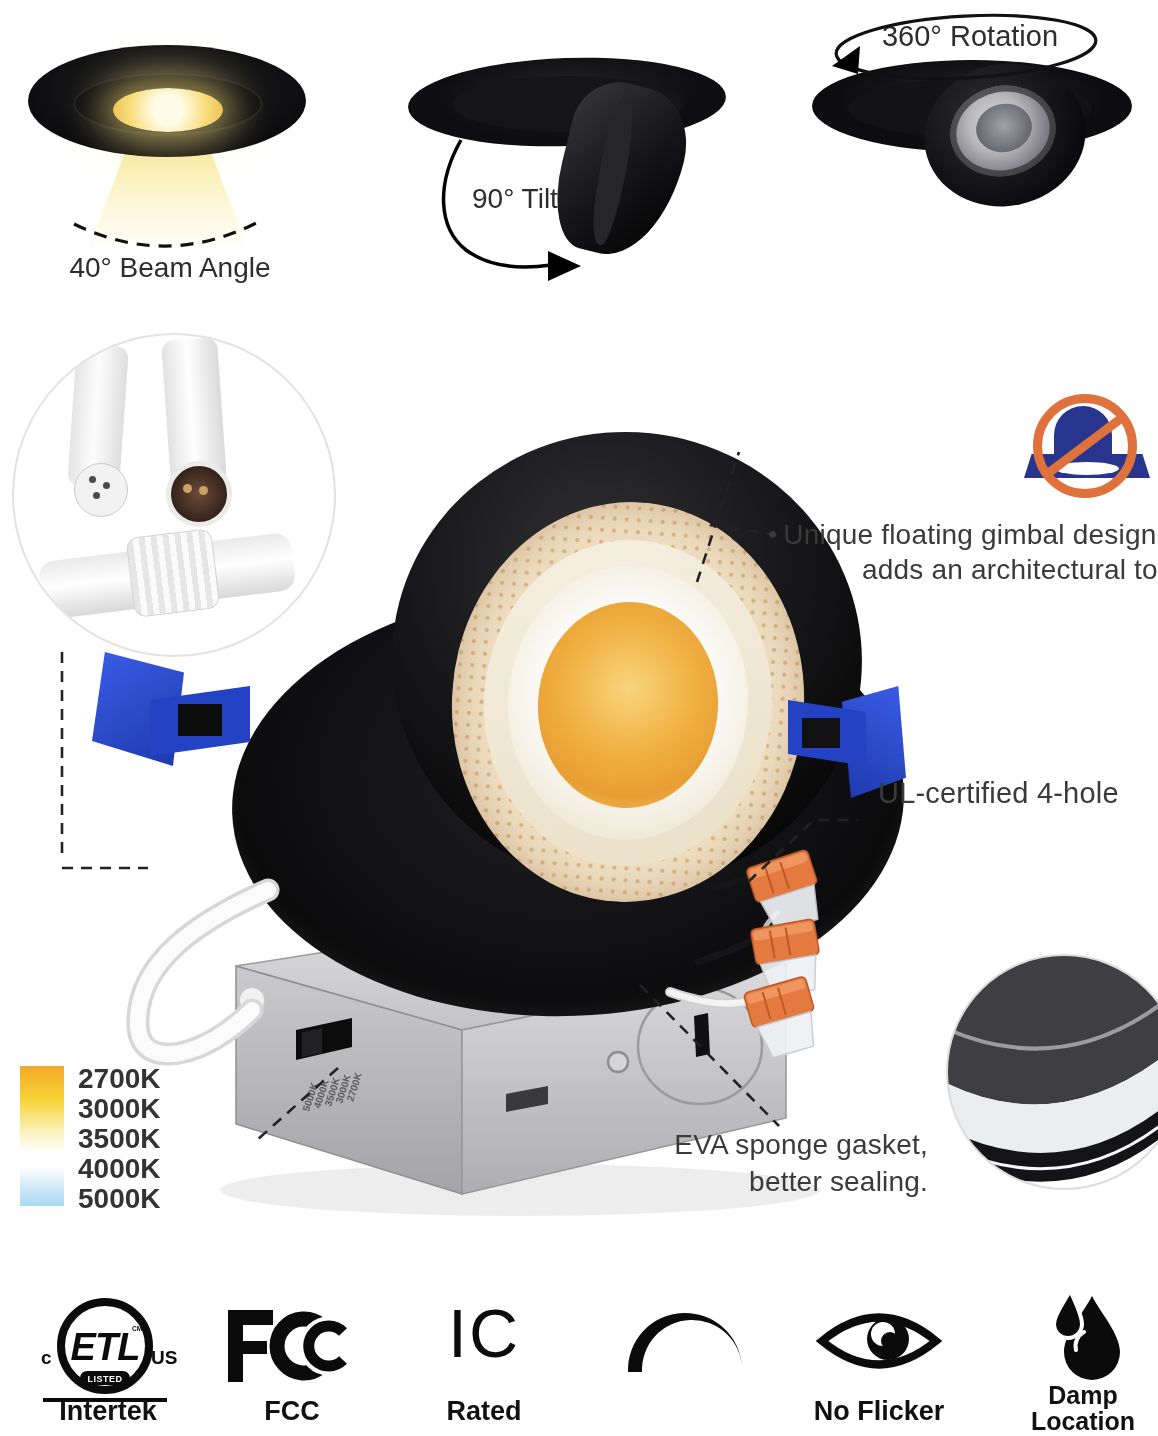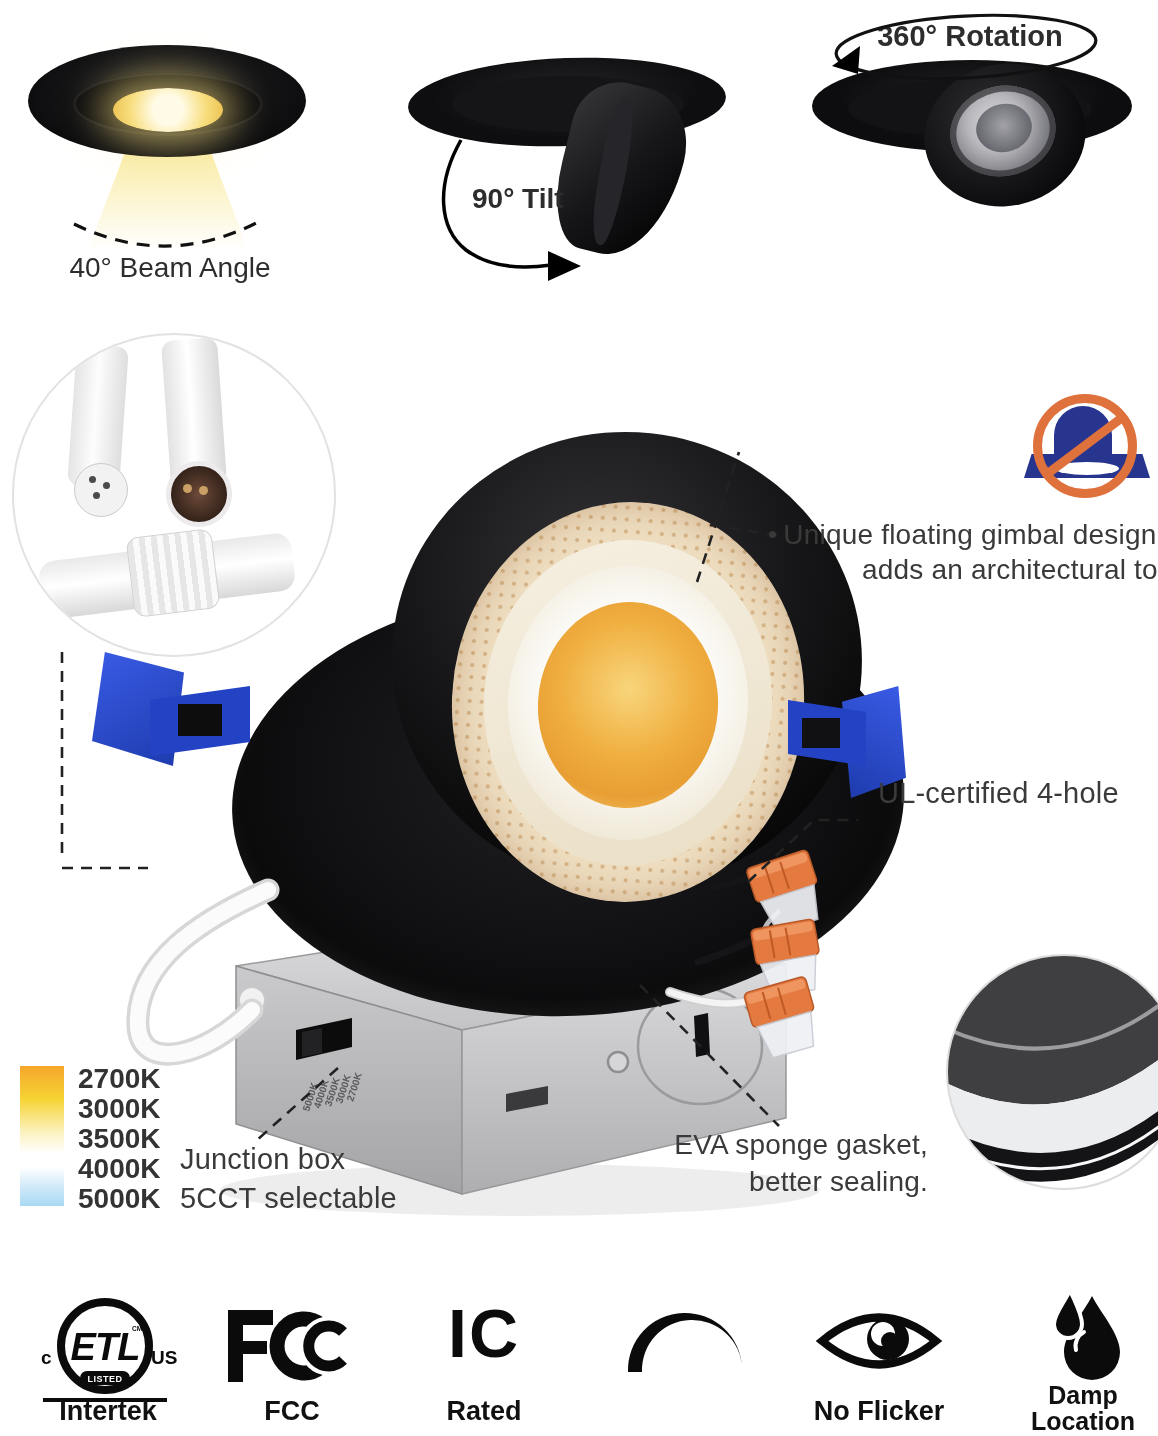--- a/index.html
+++ b/index.html
@@ -28,30 +28,30 @@
     <div class="abs ellipse" style="left:113px;top:88px;width:110px;height:44px;background:radial-gradient(circle at 50% 50%,#fffbe6 25%,#f8dd7c 65%,#e9be4e 100%);box-shadow:0 0 36px 14px rgba(250,225,130,.6);"></div>
   </div>
   <div class="abs feature-label" style="left:30px;top:252px;width:280px;text-align:center;font-weight:500;">40° Beam Angle</div>
 
   <div>
     <div class="abs ellipse" style="left:408px;top:58px;width:318px;height:88px;background:radial-gradient(ellipse at 50% 40%,#242427 0%,#0e0e10 60%);transform:rotate(-2deg);"></div>
     <div class="abs ellipse" style="left:452px;top:76px;width:232px;height:56px;background:#151517;"></div>
     <div class="abs" style="left:562px;top:84px;width:118px;height:172px;border-radius:48% 52% 62% 38%/34% 44% 76% 56%;background:linear-gradient(125deg,#38383b 0%,#17171a 50%,#000 100%);transform:rotate(14deg);"></div>
     <div class="abs" style="left:600px;top:96px;width:26px;height:150px;border-radius:50%/46% 46% 60% 40%;background:#26262a;transform:rotate(10deg);"></div>
   </div>
-  <div class="abs feature-label" style="left:472px;top:183px;font-weight:700;">90° Tilt</div>
+  <div class="abs feature-label" style="left:472px;top:183px;font-weight:400;">90° Tilt</div>
 
   <div>
     <div class="abs ellipse" style="left:812px;top:60px;width:320px;height:92px;background:radial-gradient(ellipse at 50% 42%,#232326 0%,#0d0d0f 60%);"></div>
     <div class="abs ellipse" style="left:848px;top:79px;width:244px;height:58px;background:#131315;"></div>
     <div class="abs ellipse" style="left:924px;top:64px;width:162px;height:142px;background:radial-gradient(circle at 42% 35%,#2e2e31 0%,#0a0a0c 75%);transform:rotate(-12deg);"></div>
     <div class="abs ellipse" style="left:950px;top:86px;width:106px;height:90px;background:radial-gradient(circle at 45% 40%,#dadadd 0%,#b8b8bc 35%,#7d7d84 65%,#47474d 100%);box-shadow:inset 0 0 0 6px rgba(38,38,42,.65);transform:rotate(-12deg);"></div>
     <div class="abs ellipse" style="left:976px;top:104px;width:56px;height:48px;background:radial-gradient(circle at 50% 45%,#a2a2a8 0%,#606068 80%);transform:rotate(-12deg);"></div>
   </div>
-  <div class="abs feature-label" style="left:856px;top:20px;width:228px;text-align:center;font-weight:700;font-size:29px;">360° Rotation</div>
+  <div class="abs feature-label" style="left:856px;top:20px;width:228px;text-align:center;font-weight:400;font-size:29px;">360° Rotation</div>
 
   <div class="abs" style="left:12px;top:333px;width:320px;height:320px;border-radius:50%;background:#fff;border:2px solid #e2e2e2;overflow:hidden;">
     <div class="abs" style="left:58px;top:10px;width:52px;height:142px;border-radius:12px;background:linear-gradient(90deg,#e4e4e4,#fdfdfd 45%,#dedede);transform:rotate(4deg);"></div>
     <div class="abs ellipse" style="left:60px;top:128px;width:52px;height:52px;background:#f2f2f2;border:1px solid #c9c9c9;">
       <div class="abs ellipse" style="left:14px;top:12px;width:7px;height:7px;background:#4b4b4b;"></div>
       <div class="abs ellipse" style="left:28px;top:18px;width:7px;height:7px;background:#4b4b4b;"></div>
       <div class="abs ellipse" style="left:18px;top:28px;width:7px;height:7px;background:#4b4b4b;"></div>
     </div>
     <div class="abs" style="left:152px;top:4px;width:56px;height:146px;border-radius:12px;background:linear-gradient(90deg,#e2e2e2,#ffffff 45%,#dadada);transform:rotate(-4deg);"></div>
     <div class="abs ellipse" style="left:152px;top:126px;width:56px;height:56px;background:radial-gradient(circle at 50% 50%,#6d4a38 0%,#2c1d16 80%);border:5px solid #eceaea;">
@@ -196,24 +196,20 @@
     <div><span class="bullet">•</span><span>Unique floating gimbal design</span></div>
     <div style="padding-left:94px;">adds an architectural touch.</div>
   </div>
   <div class="abs callout" style="left:862px;top:773px;font-size:29px;line-height:40px;margin-left:16px;">
     <div>UL-certified 4-hole</div>
   </div>
   <div class="abs callout" style="left:620px;top:1126px;width:308px;text-align:right;line-height:37px;">
     <div>EVA sponge gasket,</div>
     <div>better sealing.</div>
   </div>
-  <div class="abs callout" style="left:180px;top:1140px;font-size:29px;line-height:39px;">
-    <div>Junction box</div>
-    <div>5CCT selectable</div>
-  </div>
 
   <div class="abs" style="left:20px;top:1066px;width:44px;height:140px;background:linear-gradient(180deg,#F5A72B 0%,#F6D435 24%,#FBF0B8 46%,#FFFFFF 62%,#FFFFFF 72%,#CBE7F8 88%,#A9D9F3 100%);"></div>
   <div class="abs" style="left:78px;top:1064px;">
     <div class="cct-label">2700K</div>
     <div class="cct-label">3000K</div>
     <div class="cct-label">3500K</div>
     <div class="cct-label">4000K</div>
     <div class="cct-label">5000K</div>
   </div>
 
@@ -234,21 +230,21 @@
       <rect x="4" y="4" width="15" height="72"></rect>
       <rect x="4" y="4" width="45" height="15"></rect>
       <rect x="4" y="35" width="39" height="13"></rect>
     </g>
     <path d="M97,19 A27,27 0 1 0 97,61" fill="none" stroke="#0b0b0b" stroke-width="15"></path>
     <path d="M119,26 A20,20 0 1 0 119,54" fill="none" stroke="#fff" stroke-width="19"></path>
     <path d="M119,26 A20,20 0 1 0 119,54" fill="none" stroke="#0b0b0b" stroke-width="11"></path>
   </svg>
   <div class="abs cert-label" style="left:222px;top:1396px;width:140px;">FCC</div>
 
-  <div class="abs" style="left:424px;top:1294px;width:120px;text-align:center;font-size:68px;font-weight:700;letter-spacing:2px;color:#0b0b0b;">IC</div>
+  <div class="abs" style="left:424px;top:1294px;width:120px;text-align:center;font-size:68px;font-weight:400;letter-spacing:2px;color:#0b0b0b;">IC</div>
   <div class="abs cert-label" style="left:424px;top:1396px;width:120px;">Rated</div>
 
   <svg width="140" height="70" style="left:616px;top:1306px;" viewBox="0 0 140 70">
     <path d="M12,66 A56,56 0 0 1 126,62 A48,48 0 0 0 26,66 Z" fill="#0b0b0b"></path>
   </svg>
   <div class="abs cert-label" style="left:616px;top:1464px;width:140px;margin-top:40px;">Dimmable</div>
 
   <svg width="130" height="82" style="left:814px;top:1300px;" viewBox="0 0 130 82">
     <path d="M8,41 Q65,-6 122,41 Q65,88 8,41 Z" fill="#fff" stroke="#0b0b0b" stroke-width="8"></path>
     <circle cx="74" cy="39" r="21" fill="#0b0b0b"></circle>

